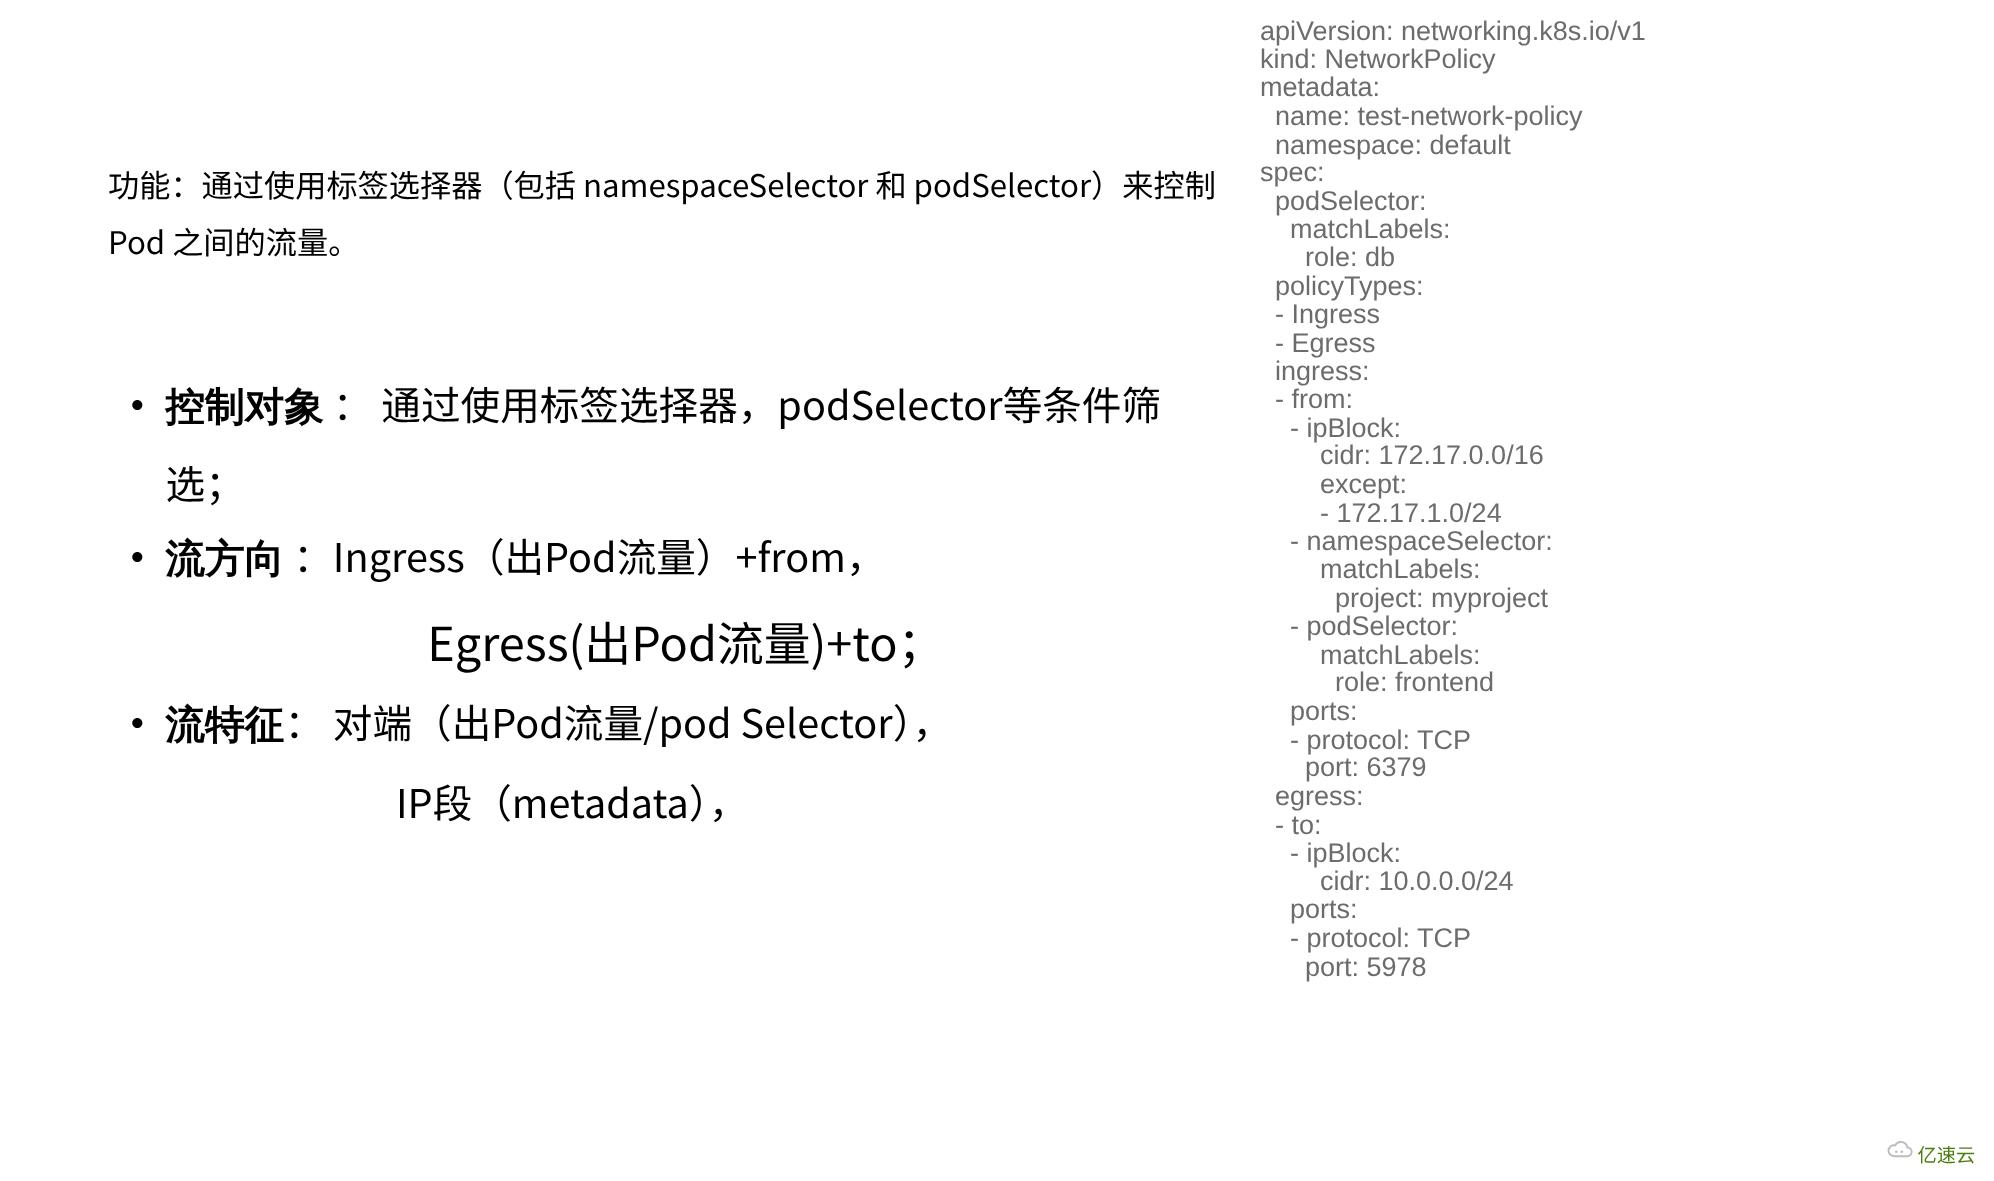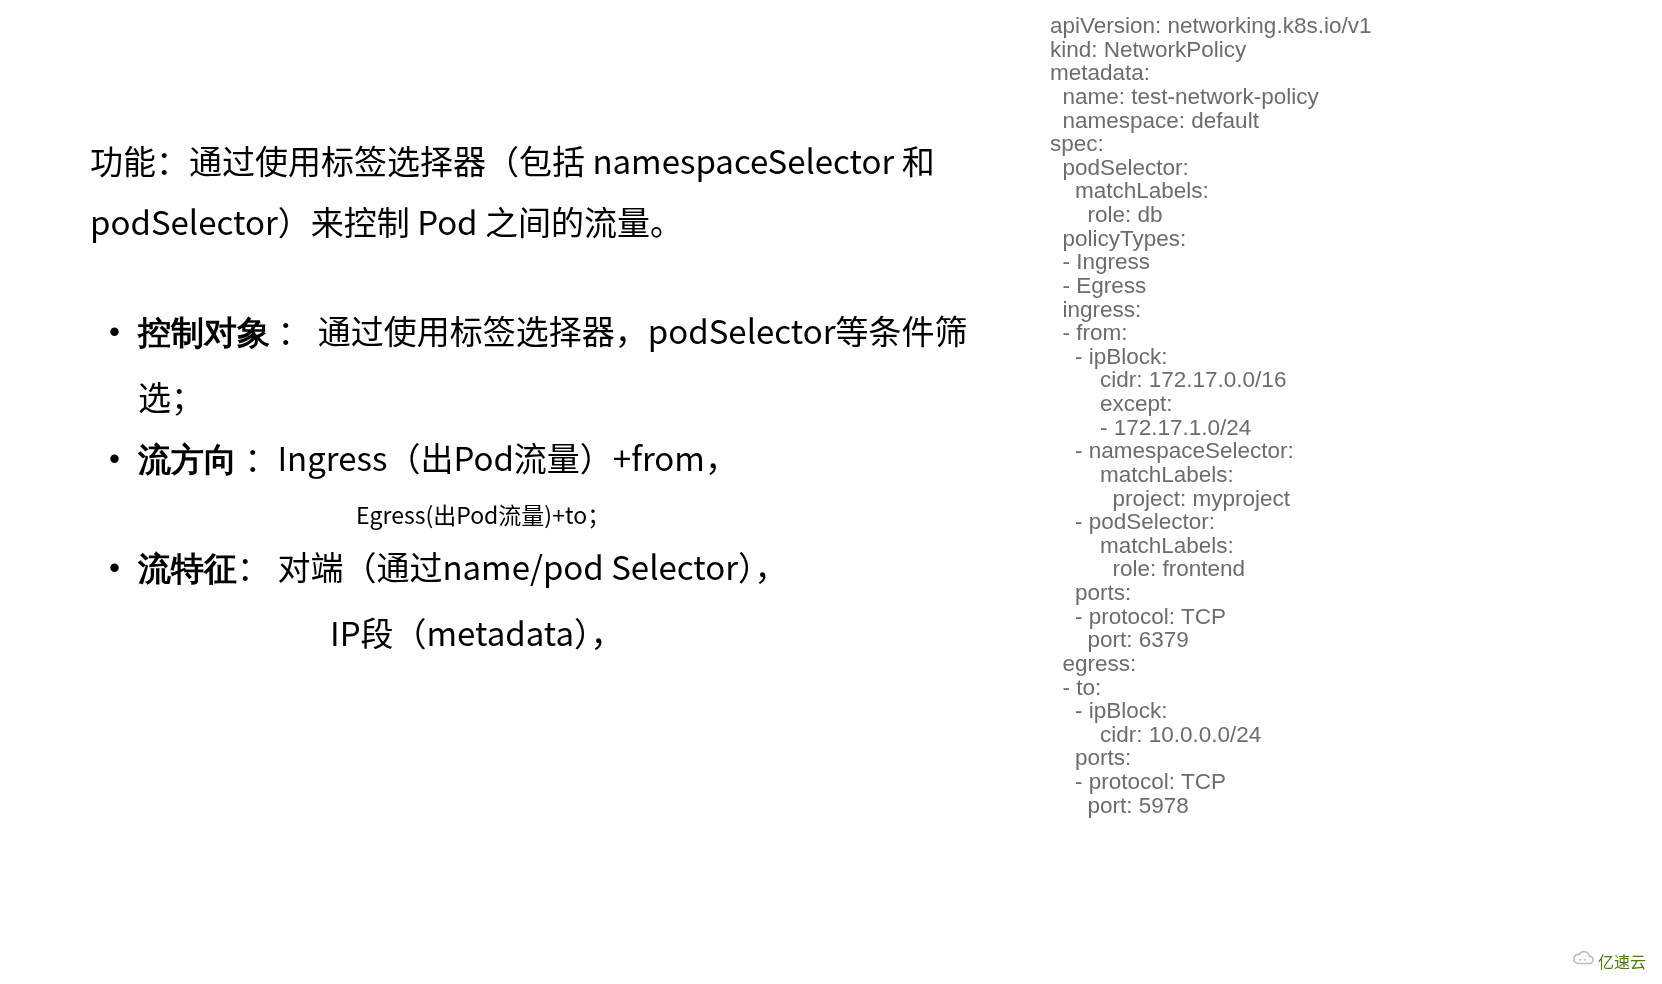--- a/index.html
+++ b/index.html
@@ -28,23 +28,23 @@
     flex: 1;
     padding: 14px 10px 0 0;
     box-sizing: border-box;
     font-family: Liberation Sans, sans-serif;
     font-size: 22.5px;
     line-height: 1.05;
     color: #6c6c6c;
     white-space: pre;
   }
   .intro {
-    font-size: 33px;
+    font-size: 26px;
     line-height: 1.85;
-    margin-bottom: 48px;
+    margin-bottom: 80px;
   }
   .decide-heading {
     font-size: 33px;
     line-height: 1.85;
     margin-bottom: 20px;
   }
   ul.points {
     list-style: none;
     margin: 0;
     padding: 0;
@@ -60,21 +60,21 @@
     position: absolute;
     left: 8px;
     top: 0;
     font-weight: bold;
   }
   .bold {
     font-weight: 700;
     font-family: Liberation Mono, monospace;
   }
   .continuation {
-    font-size: 23px;
+    font-size: 39px;
     line-height: 1.85;
     padding-left: 218px;
   }
   .continuation2 {
     font-size: 33px;
     line-height: 1.85;
     padding-left: 192px;
   }
   .watermark {
     position: absolute;
@@ -109,21 +109,21 @@
       </li>
 
       <li>
         <span class="bullet">•</span>
         <span class="bold">流方向</span><span>  ：Ingress（出Pod流量）+from，</span>
         <div class="continuation">Egress(出Pod流量)+to；</div>
       </li>
 
       <li>
         <span class="bullet">•</span>
-        <span class="bold">流特征</span><span>： 对端（通过name/pod Selector），</span>
+        <span class="bold">流特征</span><span>： 对端（出Pod流量/pod Selector），</span>
         <div class="continuation2">IP段（metadata），</div>
       </li>
 
     </ul>
 
   </div>
 
   <div class="right">apiVersion: networking.k8s.io/v1
 kind: NetworkPolicy
 metadata:

